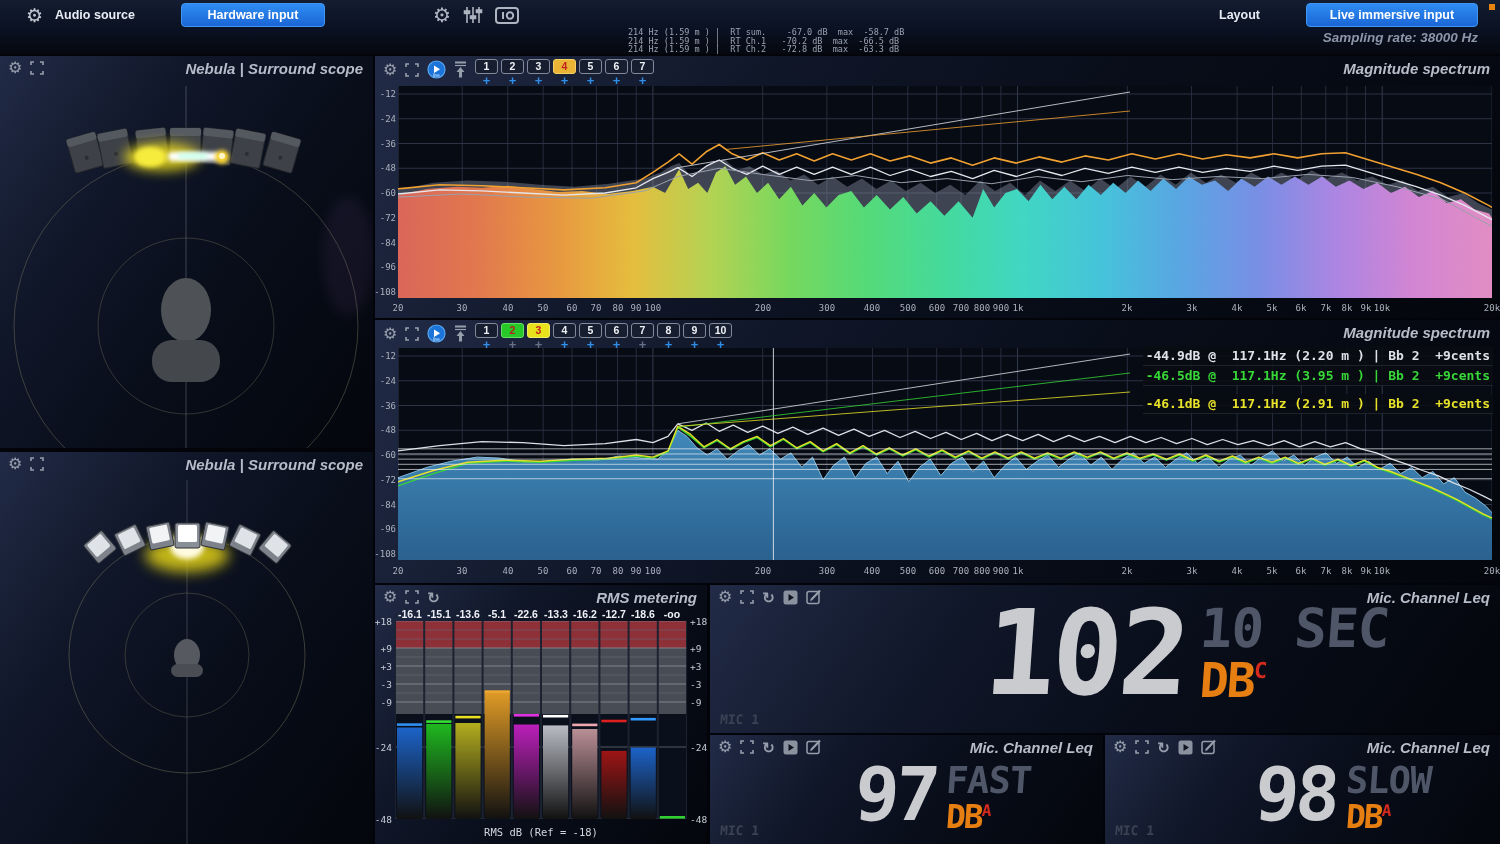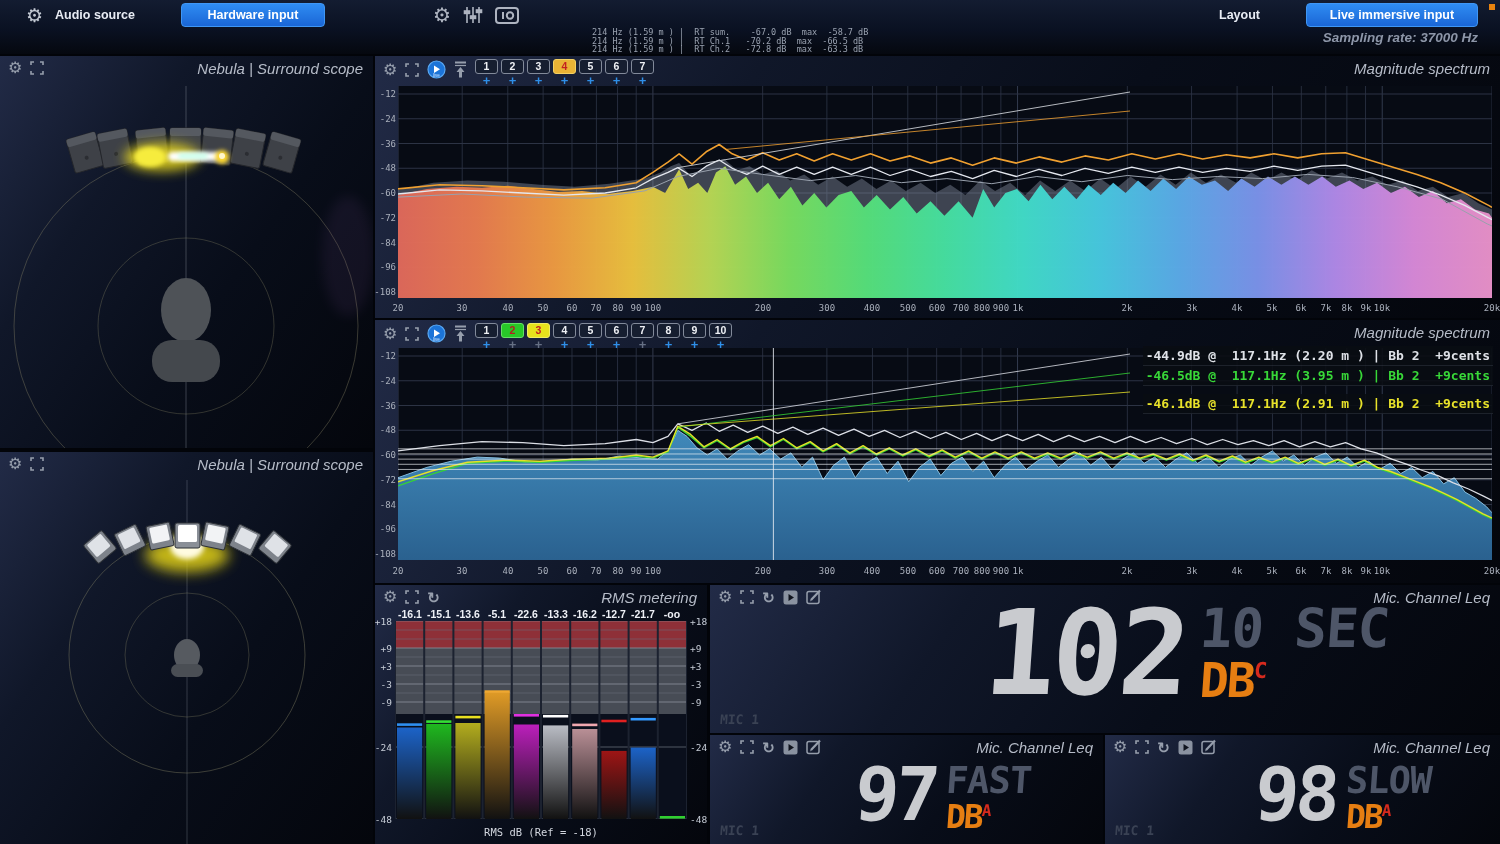--- a/index.html
+++ b/index.html
@@ -1,30 +1,30 @@
 <!DOCTYPE html>
 <html><head>
 <meta charset="utf-8">
 <style>
   html,body{margin:0;padding:0;background:#020307;}
   #app{position:relative;width:1500px;height:844px;overflow:hidden;background:#020409;
        font-family:"Liberation Sans",sans-serif;color:#c8ccd6;}
   .panel{position:absolute;overflow:hidden;background:linear-gradient(125deg,#222b47 0%,#101729 30%,#080d19 60%,#04060c 100%);}
-  .ptitle{position:absolute;top:4px;right:10px;font-style:italic;font-weight:normal;font-size:15px;color:#b6bcc8;z-index:5;}
+  .ptitle{position:absolute;top:4px;right:10px;font-style:italic;font-weight:bold;font-size:15px;color:#b6bcc8;z-index:5;}
   .icons{position:absolute;top:4px;left:8px;display:flex;gap:8px;align-items:center;z-index:5;}
   .icon{color:#969eac;font-size:15px;line-height:1;display:inline-flex;align-items:center;justify-content:center;}
   .icon svg{display:block;}
   
   #topbar{left:0;top:0;width:1500px;height:54px;background:linear-gradient(180deg,#131c31 0%,#0a1122 55%,#05080f 100%);}
   .tb-row1{position:absolute;top:0;left:0;width:100%;height:30px;display:flex;align-items:center;}
   .tb-label{font-weight:bold;font-size:12.5px;color:#e8ecf4;}
   .btn-blue{background:linear-gradient(180deg,#2f8cf2,#1a66d6);border:1px solid #3f96f4;border-radius:4px;
             color:#fff;font-weight:bold;font-size:12.5px;text-align:center;padding:4px 0;}
   .tb-sub{position:absolute;top:30px;font-style:italic;font-weight:bold;font-size:13.5px;color:#8d96a8;}
-  .rt-lines{position:absolute;top:28px;left:592px;font-family:"DejaVu Sans Mono",monospace;
+  .rt-lines{position:absolute;top:28px;left:628px;font-family:"DejaVu Sans Mono",monospace;
             font-size:8.5px;line-height:8.5px;color:#9aa2b0;white-space:pre;}
   .orange-dot{position:absolute;top:4px;right:5px;width:6px;height:6px;background:#e8830f;}
   
   .spec{left:375px;width:1125px;}
   .spec .plotwrap{position:absolute;left:23px;width:1094px;}
   .btnrow{position:absolute;left:100px;top:3px;display:flex;gap:3px;z-index:6;}
   .nbtn{width:23px;text-align:center;}
   .nbtn .b{display:block;height:13px;line-height:13px;border-radius:3px;font-size:10.5px;font-weight:bold;
            background:#161e30;border:1px solid #828a9a;color:#eef0f4;}
   .nbtn .b.orange{background:#e9b335;border-color:#f2d063;color:#c32020;}
@@ -86,21 +86,21 @@
         <svg width="24" height="17" viewBox="0 0 24 17">
             <rect x="1" y="1" width="22" height="15" rx="3" fill="none" stroke="#aeb4c0" stroke-width="2"></rect>
         <line x1="8" y1="5" x2="8" y2="12" stroke="#aeb4c0" stroke-width="2"></line>
             <circle cx="15" cy="8.5" r="3.2" fill="none" stroke="#aeb4c0" stroke-width="2"></circle>
           </svg>
       </span>
       <span class="tb-label">Layout</span>
       <div class="btn-blue" style="width:170px;margin-left:46px;margin-right:22px;">Live immersive input</div>
     </div>
     <span class="tb-sub" style="left:22px;margin-top:40px;">Input: Frontal-Line-7</span>
-    <span class="tb-sub" style="right:22px;">Sampling rate: 37000 Hz</span>
+    <span class="tb-sub" style="right:22px;">Sampling rate: 38000 Hz</span>
     <div class="rt-lines" id="rtlines">214 Hz (1.59 m ) |  RT sum.    -67.0 dB  max  -58.7 dB
 214 Hz (1.59 m ) |  RT Ch.1   -70.2 dB  max  -66.5 dB
 214 Hz (1.59 m ) |  RT Ch.2   -72.8 dB  max  -63.3 dB</div>
     <div class="orange-dot"></div>
   </div>
 
   <div class="panel" id="scope1" style="left:0;top:56px;width:373px;height:392px;">
     <div class="icons">
         <span class="icon" style="font-size: 16px;">⚙</span>
         <span class="icon">
@@ -586,21 +586,21 @@
     <div class="ptitle">RMS metering</div>
     <div class="rms-vals">
         <span style="left: 15px;">-16.1</span>
         <span style="left: 44px;">-15.1</span>
         <span style="left: 73px;">-13.6</span>
         <span style="left: 102px;">-5.1</span>
         <span style="left: 131px;">-22.6</span>
         <span style="left: 161px;">-13.3</span>
         <span style="left: 190px;">-16.2</span>
         <span style="left: 219px;">-12.7</span>
-        <span style="left: 248px;">-21.7</span>
+        <span style="left: 248px;">-18.6</span>
         <span style="left: 277px;">-oo</span>
       </div>
     <div class="rms-scale" style="left:0;text-align:right;" id="rms-scale-l">
         <span style="top: 36px; right: 2px;">+18</span>
         <span style="top: 63px; right: 2px;">+9</span>
         <span style="top: 81px; right: 2px;">+3</span>
         <span style="top: 99px; right: 2px;">-3</span>
         <span style="top: 117px; right: 2px;">-9</span>
         <span style="top: 162px; right: 2px;">-24</span>
         <span style="top: 234px; right: 2px;">-48</span>

